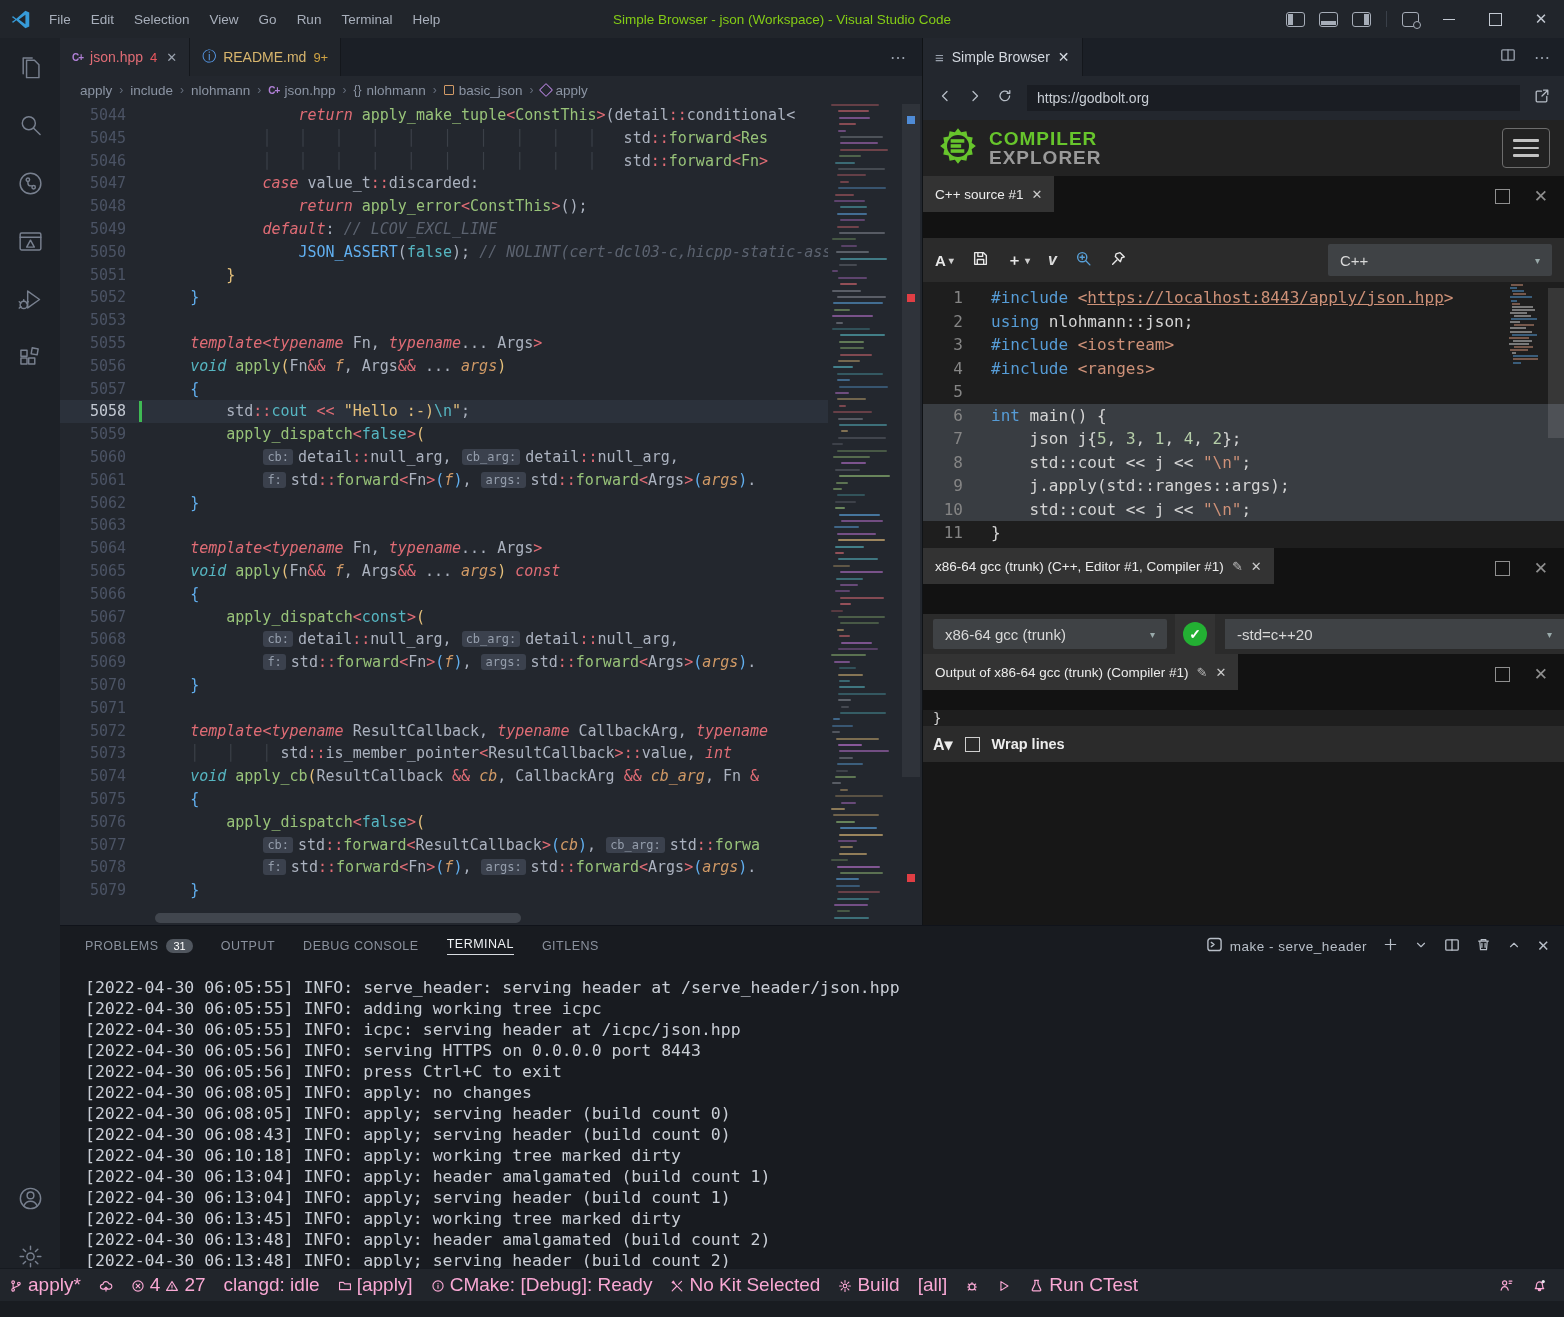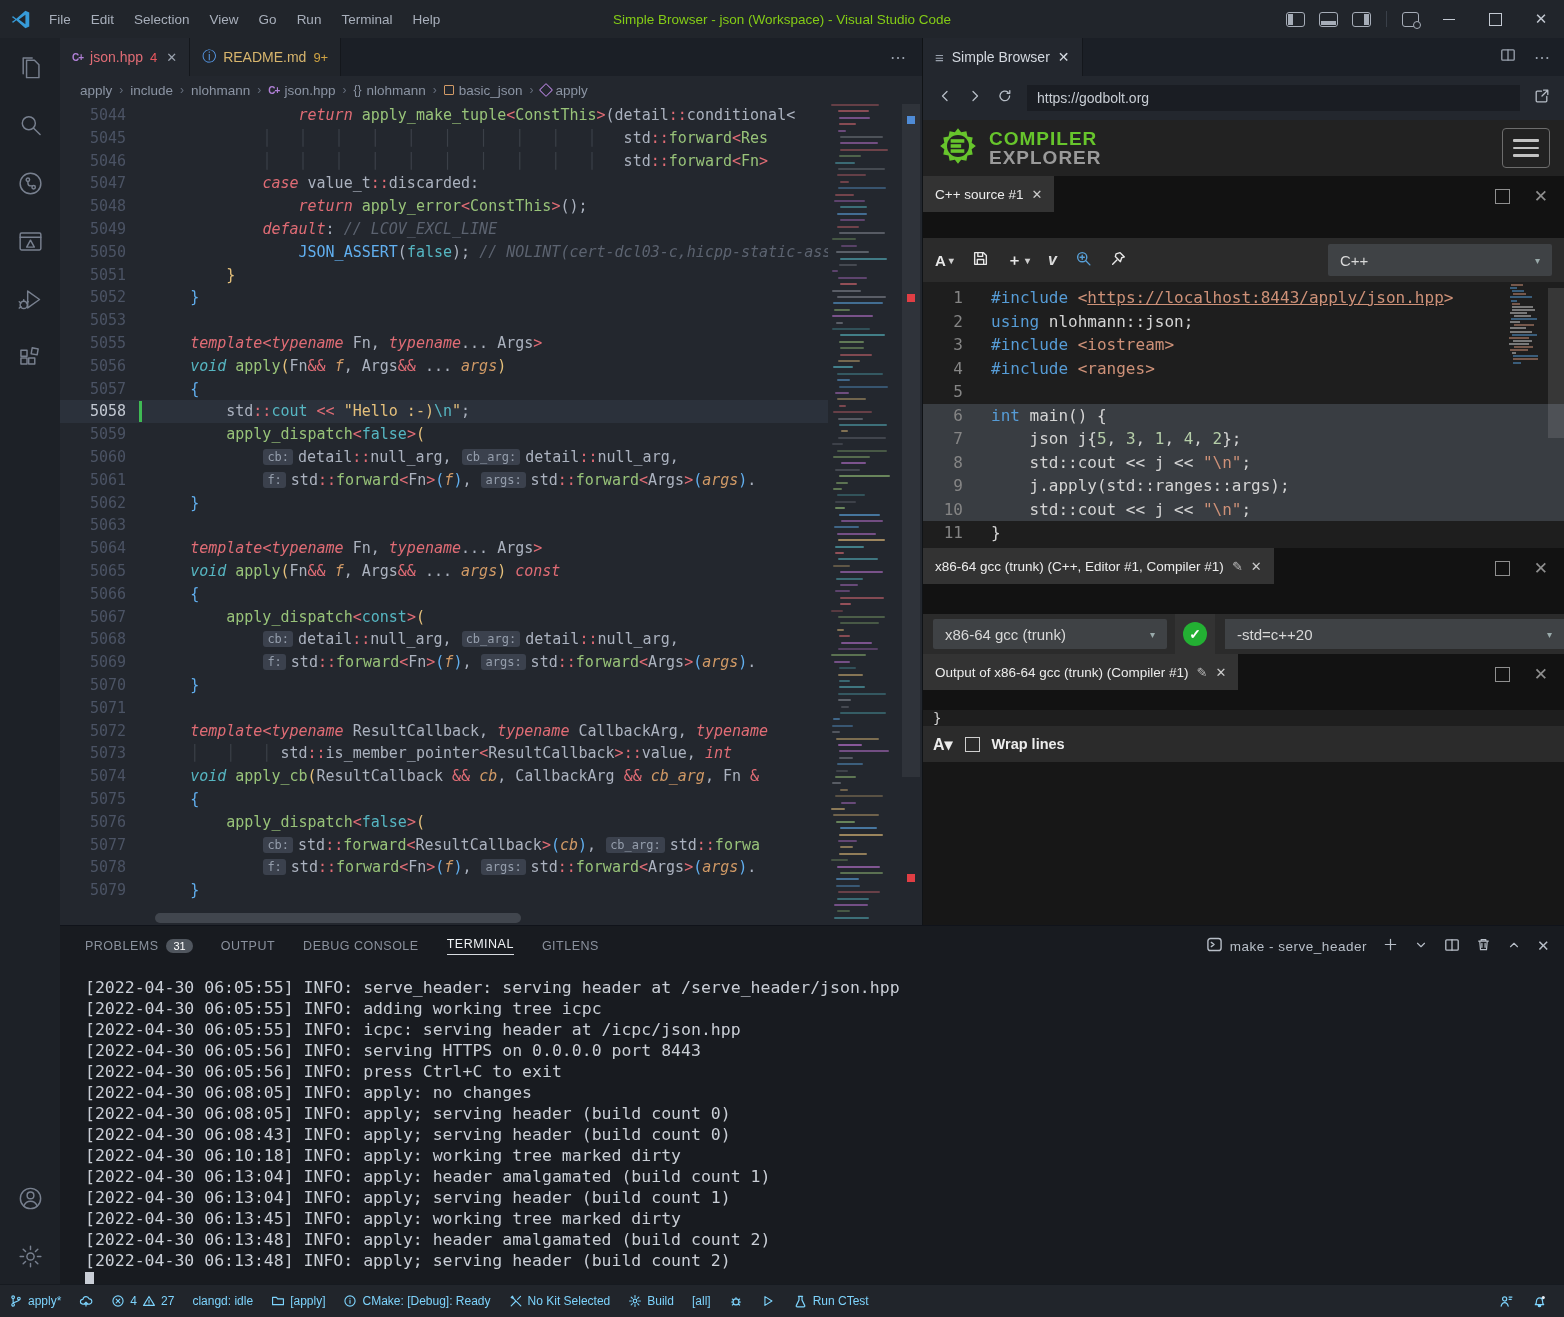--- a/index.html
+++ b/index.html
@@ -135,21 +135,21 @@
   #bottom-panel{position:absolute;top:925px;left:60px;right:0;bottom:32px;background:#181b20;border-top:1px solid #10131a;}
   #panel-tabs{height:40px;display:flex;align-items:center;gap:28px;padding-left:25px;font-size:12.5px;letter-spacing:0.5px;color:#8a919d;position:relative;}
   #panel-tabs .ptab{display:flex;align-items:center;gap:8px;height:100%;}
   #panel-tabs .ptab.active span.pl{color:#f0f2f5;border-bottom:1px solid #d7dbe0;padding-bottom:3px;}
   .pbadge{background:#50565e;color:#fff;border-radius:10px;padding:1px 7px;font-size:11px;letter-spacing:0;}
   #panel-right{position:absolute;right:14px;top:0;height:40px;display:flex;align-items:center;gap:16px;color:#b8bfc8;font-size:13.5px;}
   #panel-right .tt{display:flex;align-items:center;gap:7px;}
   #term-lines{padding:11px 0 0 25px;font:16.5px/21px "DejaVu Sans Mono",monospace;color:#c9ced6;white-space:pre;overflow:hidden;}
   #term-cursor{display:inline-block;width:9px;height:17px;background:#c9ced6;vertical-align:-2px;}
   
-  #statusbar{position:absolute;bottom:0;left:0;right:0;height:32px;background:#21252b;border-top:1px solid #161a20;display:flex;align-items:center;justify-content:space-between;color:#7dd3fc;font-size:12px;}
+  #statusbar{position:absolute;bottom:16px;left:0;right:0;height:32px;background:#21252b;border-top:1px solid #161a20;display:flex;align-items:center;justify-content:space-between;color:#f9a8d4;font-size:19px;}
   .sb-group{display:flex;align-items:center;height:100%;}
   .sb-item{display:flex;align-items:center;gap:5px;padding:0 9px;height:100%;}
   .sb-item svg{vertical-align:middle;}
 </style>
 </head>
 <body>
 
 <div class="app">
 
   <div id="titlebar">

